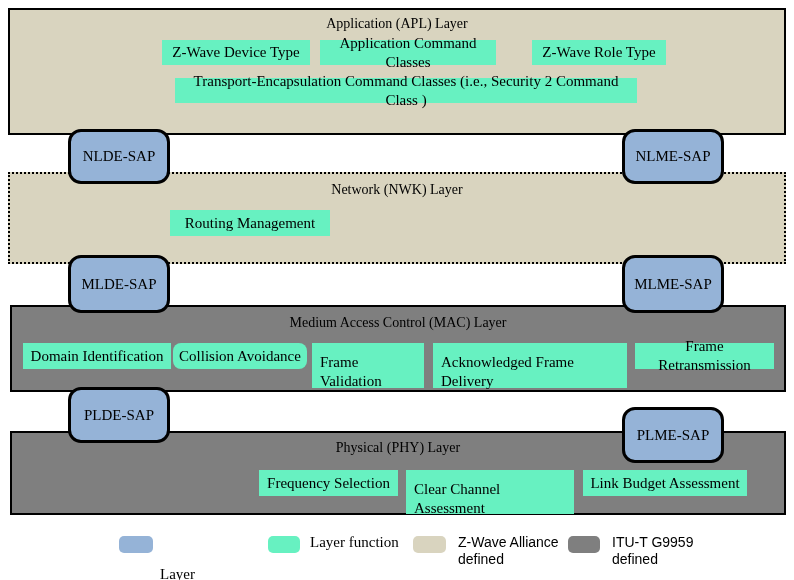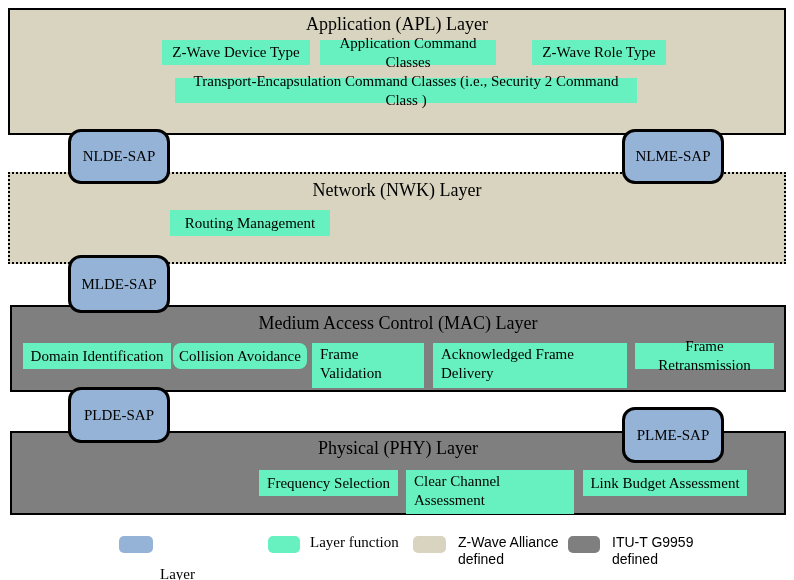--- a/index.html
+++ b/index.html
@@ -6,31 +6,31 @@
   #stage{
     position:relative;width:794px;height:580px;background:#fff;overflow:hidden;
     font-family:"Liberation Serif", serif;color:#000;
   }
   .layer{position:absolute;box-sizing:border-box;}
   .layer.beige{background:var(--zwave_alliance_beige);border:2px solid #000;}
   .layer.beige.dotted{border:2px dotted #000;}
   .layer.gray{background:var(--itu_gray);border:2px solid #000;}
   .layer-title{
     position:absolute;left:0;right:0;text-align:center;
-    font-size:18px;line-height:20px;white-space:nowrap;
+    font-size:14px;line-height:20px;white-space:nowrap;
   }
   .fn{
     position:absolute;box-sizing:border-box;background:var(--layer_function_green);
     font-size:15px;line-height:1.25;
     display:flex;align-items:center;justify-content:center;text-align:center;
     padding:1px 6px;
   }
   .fn.multiline{
     align-items:flex-start;justify-content:flex-start;text-align:left;
-    padding:2px 8px;
+    padding:10px 8px;
   }
   .sap{
     position:absolute;box-sizing:border-box;z-index:5;
     background:var(--layer_interface_blue);border:3px solid #000;border-radius:13px;
     display:flex;align-items:center;justify-content:center;
     font-size:15px;
   }
   .legend-swatch{position:absolute;border-radius:5px;box-sizing:border-box;}
   .legend-label{
     position:absolute;font-size:15px;line-height:17px;
@@ -67,20 +67,21 @@
   <div class="layer gray" style="left:10px;top:431px;width:776px;height:84px;">
     <div class="layer-title" style="top:5px;">Physical (PHY) Layer</div>
     <div class="fn" style="left:247px;top:37px;width:139px;height:26px;">Frequency Selection</div>
     <div class="fn multiline" style="left:394px;top:37px;width:168px;height:44px;">Clear Channel Assessment</div>
     <div class="fn" style="left:571px;top:37px;width:164px;height:26px;">Link Budget Assessment</div>
   </div>
 
   <div class="sap" style="left:68px;top:129px;width:102px;height:55px;">NLDE-SAP</div>
   <div class="sap" style="left:622px;top:129px;width:102px;height:55px;">NLME-SAP</div>
   <div class="sap" style="left:68px;top:255px;width:102px;height:58px;">MLDE-SAP</div>
+  <div class="sap" style="left:622px;top:255px;width:102px;height:58px;">MLME-SAP</div>
   <div class="sap" style="left:68px;top:387px;width:102px;height:56px;">PLDE-SAP</div>
   <div class="sap" style="left:622px;top:407px;width:102px;height:56px;">PLME-SAP</div>
 
   <div>
     <div class="legend-swatch" style="left:119px;top:536px;width:34px;height:17px;background:var(--layer_interface_blue);"></div>
     <div class="legend-label" style="left:160px;top:534px;width:70px;margin-top:32px;">Layer interface</div>
 
     <div class="legend-swatch" style="left:268px;top:536px;width:32px;height:17px;background:var(--layer_function_green);"></div>
     <div class="legend-label" style="left:310px;top:534px;width:130px;">Layer function</div>
 

